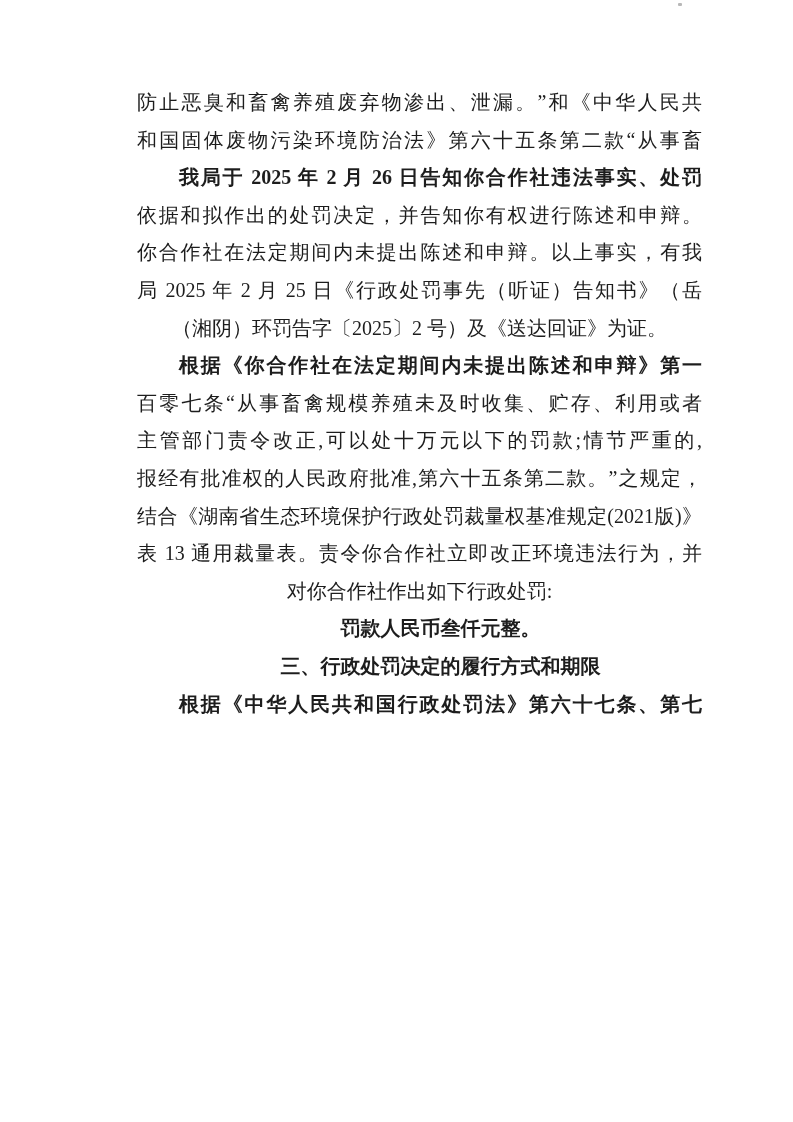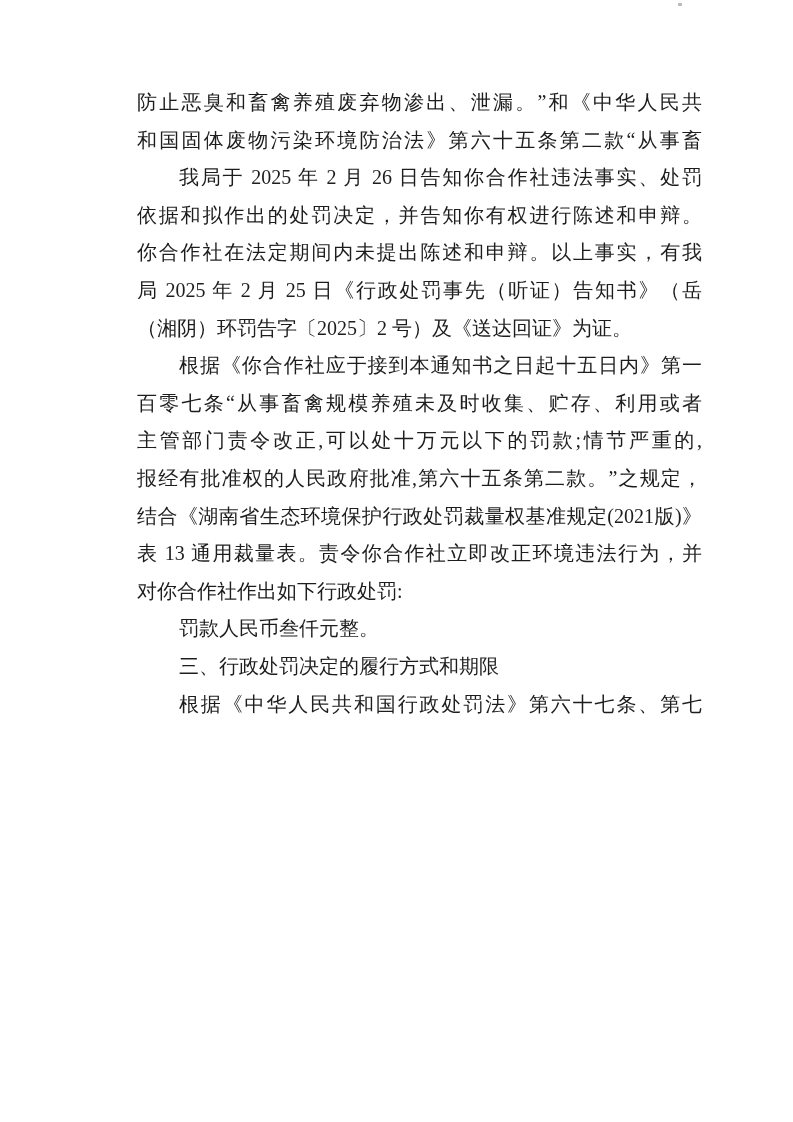--- a/index.html
+++ b/index.html
@@ -20,30 +20,31 @@
     left: 137px;
     top: 84px;
     width: 565px;
     color: #1d1d1d;
   }
   .line {
     height: 37.6px;
     line-height: 37.6px;
     font-size: 20px;
     overflow: hidden;
-    text-align: left;
+    text-align: center;
     word-break: keep-all;
   }
   .line.justify {
     text-align: justify;
     text-align-last: justify;
     text-justify: inter-character;
   }
   .line.indent {
     padding-left: 42px;
+    font-weight: bold;
   }
   .page-number {
     position: absolute;
     left: 640px;
     top: 980px;
     width: 50px;
     text-align: center;
     font-family: "Liberation Sans", "DejaVu Sans", sans-serif;
     font-weight: bold;
     font-size: 13px;
@@ -77,21 +78,21 @@
   <div class="speck"></div>
   <div class="body-text" id="lines-container">
 
   <div class="line justify">防止恶臭和畜禽养殖废弃物渗出、泄漏。”和《中华人民共</div>
       <div class="line justify">和国固体废物污染环境防治法》第六十五条第二款“从事畜</div>
       <div class="line indent justify">我局于 2025 年 2 月 26 日告知你合作社违法事实、处罚</div>
       <div class="line justify">依据和拟作出的处罚决定，并告知你有权进行陈述和申辩。</div>
       <div class="line justify">你合作社在法定期间内未提出陈述和申辩。以上事实，有我</div>
       <div class="line justify">局 2025 年 2 月 25 日《行政处罚事先（听证）告知书》（岳</div>
       <div class="line">（湘阴）环罚告字〔2025〕2 号）及《送达回证》为证。</div>
-      <div class="line indent justify">根据《你合作社应于接到本通知书之日起十五日内》第一</div>
+      <div class="line indent justify">根据《你合作社在法定期间内未提出陈述和申辩》第一</div>
       <div class="line justify">百零七条“从事畜禽规模养殖未及时收集、贮存、利用或者</div>
       <div class="line justify">主管部门责令改正,可以处十万元以下的罚款;情节严重的,</div>
       <div class="line justify">报经有批准权的人民政府批准,第六十五条第二款。”之规定，</div>
       <div class="line justify">结合《湖南省生态环境保护行政处罚裁量权基准规定(2021版)》</div>
       <div class="line justify">表 13 通用裁量表。责令你合作社立即改正环境违法行为，并</div>
       <div class="line">对你合作社作出如下行政处罚:</div>
       <div class="line indent">罚款人民币叁仟元整。</div>
       <div class="line indent">三、行政处罚决定的履行方式和期限</div>
       <div class="line indent justify">根据《中华人民共和国行政处罚法》第六十七条、第七</div>
     </div>

